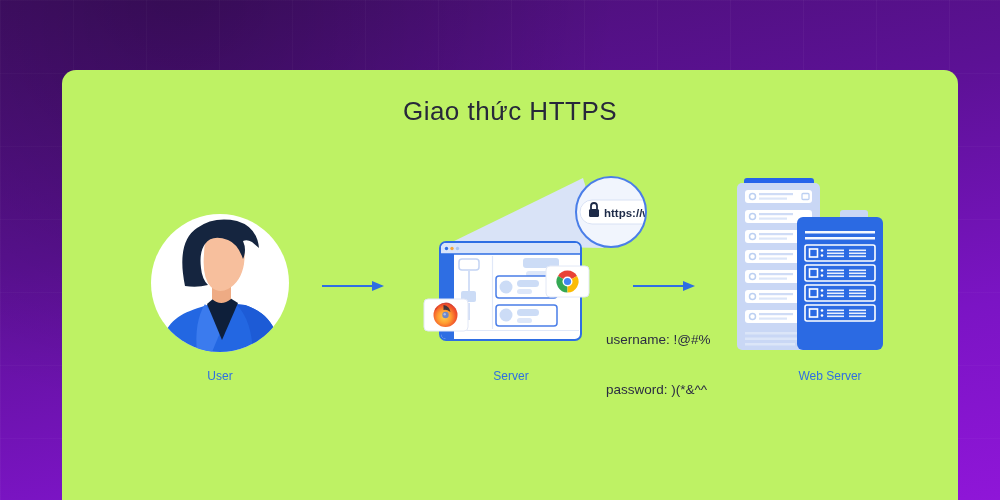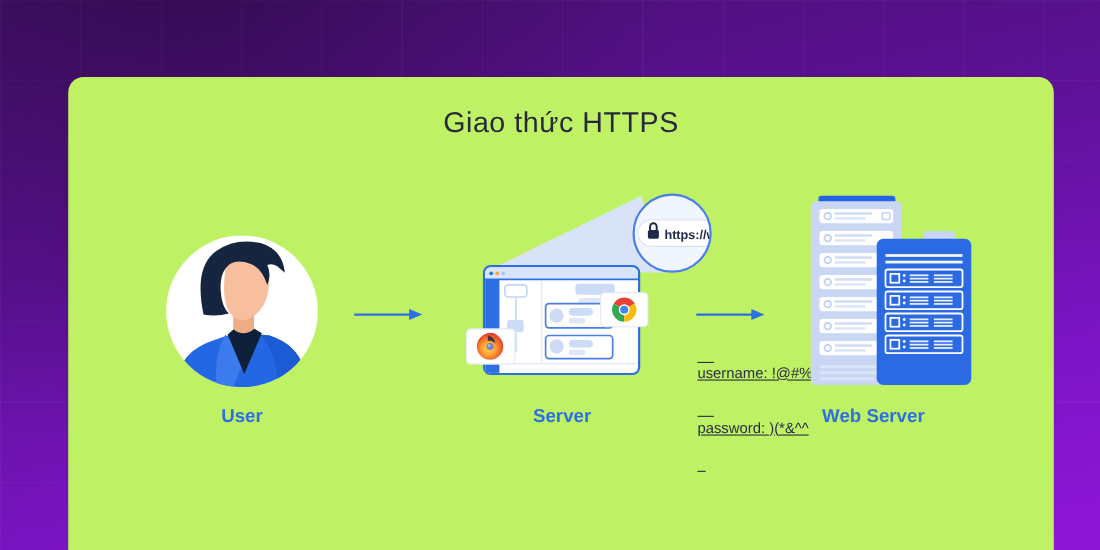--- a/index.html
+++ b/index.html
@@ -16,21 +16,21 @@
     position:absolute;left:62px;top:42px;width:896px;height:473px;
     background:#bef264;border-radius:14px;margin-top:28px;
   }
   .title{
     position:absolute;left:0;top:26px;width:100%;text-align:center;
     font-size:26px;font-weight:500;color:#27283a;letter-spacing:.5px;
   }
   .abs{position:absolute;}
   .node-label{
     position:absolute;top:299px;transform:translateX(-50%);
-    font-size:17px;font-weight:700;color:#2e6ee3;white-space:nowrap;
+    font-size:12px;font-weight:400;color:#2e6ee3;white-space:nowrap;
   }
   .creds{
     position:absolute;font-size:13.5px;line-height:16.5px;color:#2b2c42;white-space:pre;
   }
   svg{display:block;}
 </style>
 </head>
 <body>
 
 <div class="card">
@@ -149,21 +149,21 @@
         <circle cx="-0.8" cy="-0.8" r="1.2" fill="#aebde4"></circle>
       </g>
     </g>
   </svg>
   <div class="node-label" style="left:449px;">Server</div>
 
   <svg class="abs" style="left:570px;top:209px;" width="64" height="14" viewBox="0 0 64 14">
     <line x1="1" y1="7" x2="52" y2="7" stroke="#2e6ee3" stroke-width="2"></line>
     <polygon points="51,2 63,7 51,12" fill="#2e6ee3"></polygon>
   </svg>
-  <div class="creds" style="left:572px;top:229px;text-decoration:underline;">
+  <div class="creds" style="left:544px;top:229px;">
     <div>username: !@#%</div>
     <div>password: )(*&amp;^^</div>
   </div>
 
   <svg class="abs" style="left:668px;top:104px;" width="160" height="182" viewBox="730 146 160 182">
     <g>
       <rect x="744" y="150" width="70" height="9" rx="3" fill="#2563ea"></rect>
       <rect x="737" y="155" width="83" height="167" rx="5" fill="#c9d7f5"></rect>
       <g>
 
@@ -265,15 +265,15 @@
           <circle cx="822" cy="227.5" r="1.3" fill="#ffffff"></circle>
         <rect x="827" y="221.5" width="17" height="1.6" fill="#ffffff" opacity="0.9"></rect>
           <rect x="827" y="224.5" width="17" height="1.6" fill="#ffffff" opacity="0.9"></rect>
           <rect x="827" y="227.5" width="17" height="1.6" fill="#ffffff" opacity="0.9"></rect>
         <rect x="849" y="221.5" width="17" height="1.6" fill="#ffffff" opacity="0.9"></rect>
           <rect x="849" y="224.5" width="17" height="1.6" fill="#ffffff" opacity="0.9"></rect>
           <rect x="849" y="227.5" width="17" height="1.6" fill="#ffffff" opacity="0.9"></rect>
       </g>
     </g>
   </svg>
-  <div class="node-label" style="left:732px;">Web Server</div>
+  <div class="node-label" style="left:768px;">Web Server</div>
 
 </div>
 
 </body></html>

